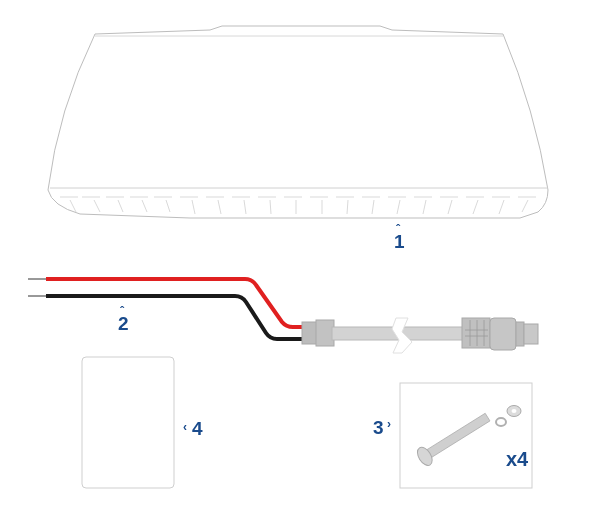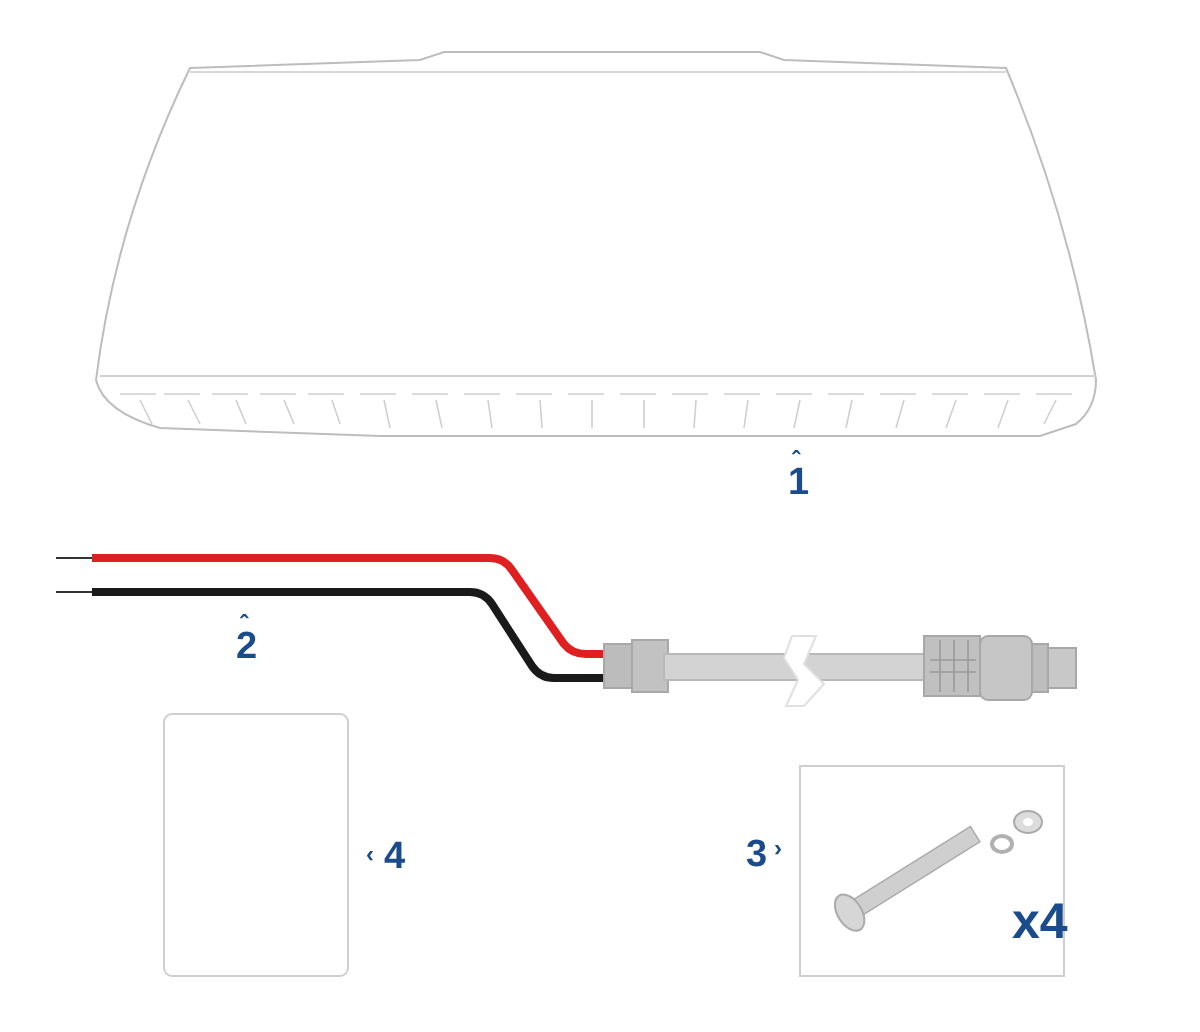--- a/index.html
+++ b/index.html
@@ -69,13 +69,13 @@
 
 <div class="caret" style="left:120px;top:306px;">ˆ</div>
 <div class="callout" style="left:118px;top:314px;">2</div>
 
 <div class="caret" style="left:183px;top:421px;">‹</div>
 <div class="callout" style="left:192px;top:419px;">4</div>
 
 <div class="callout" style="left:373px;top:418px;">3</div>
 <div class="caret" style="left:387px;top:418px;">›</div>
 
-<div class="callout" style="left:506px;top:449px;font-size:25px;">x4</div>
+<div class="callout" style="left:506px;top:449px;font-size:20px;">x4</div>
 
 </body></html>

